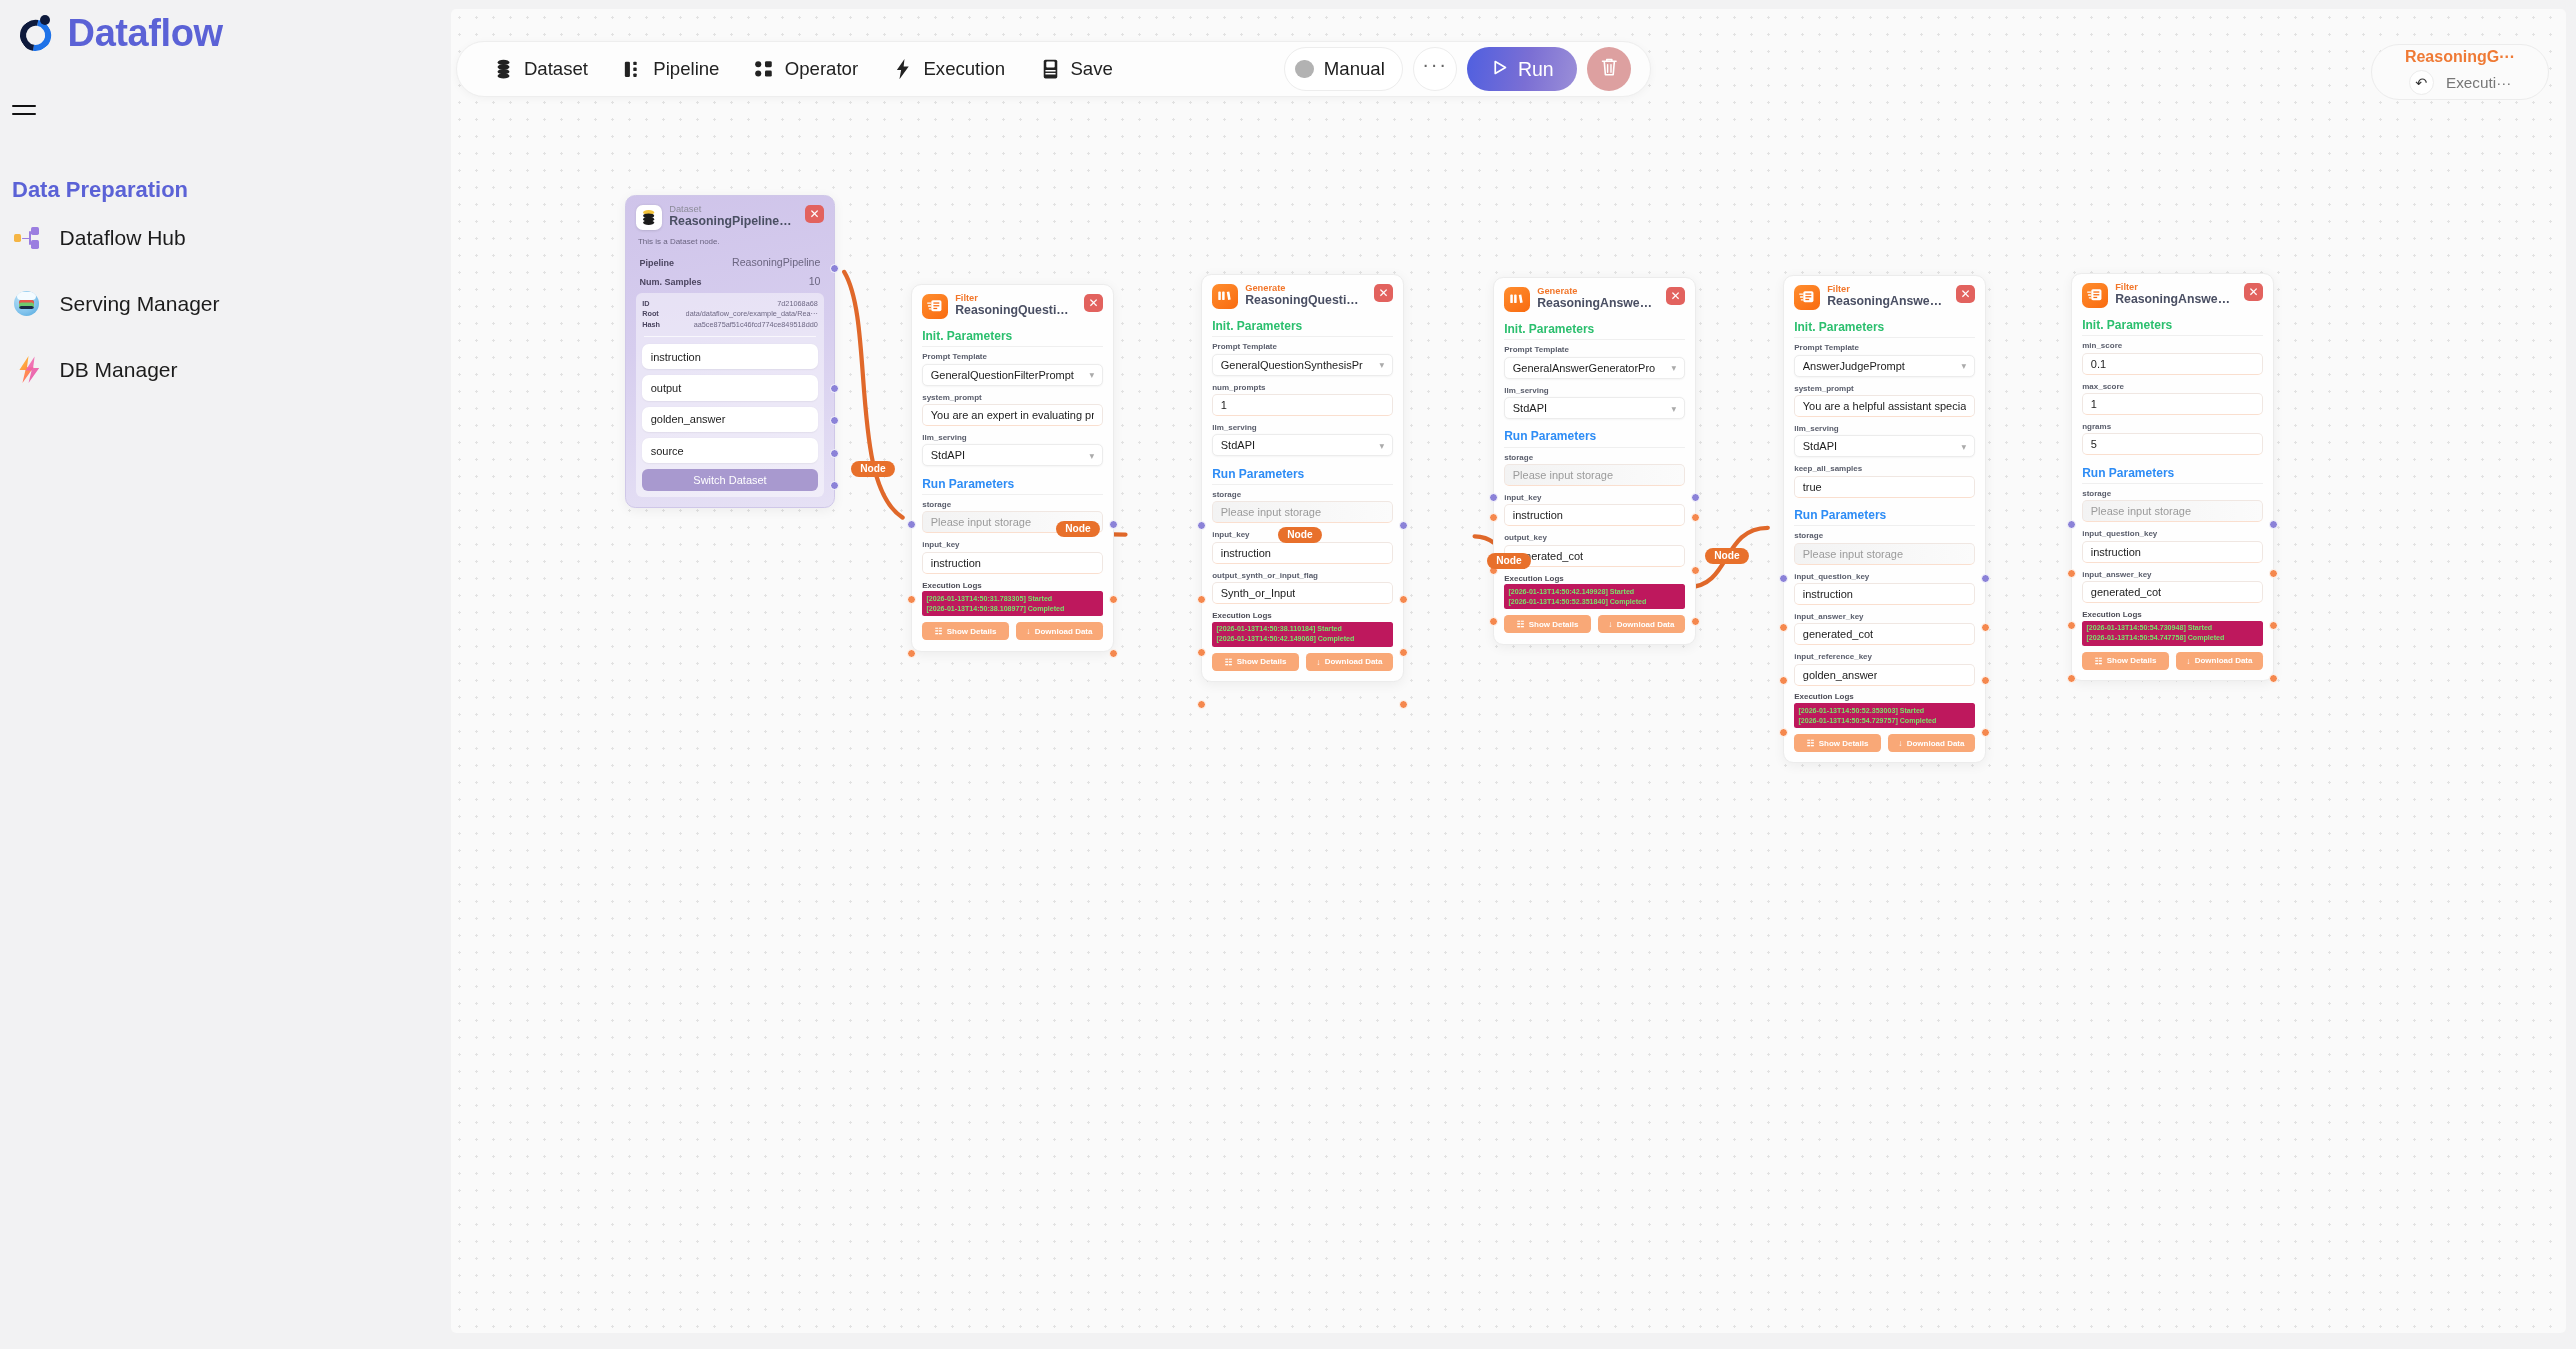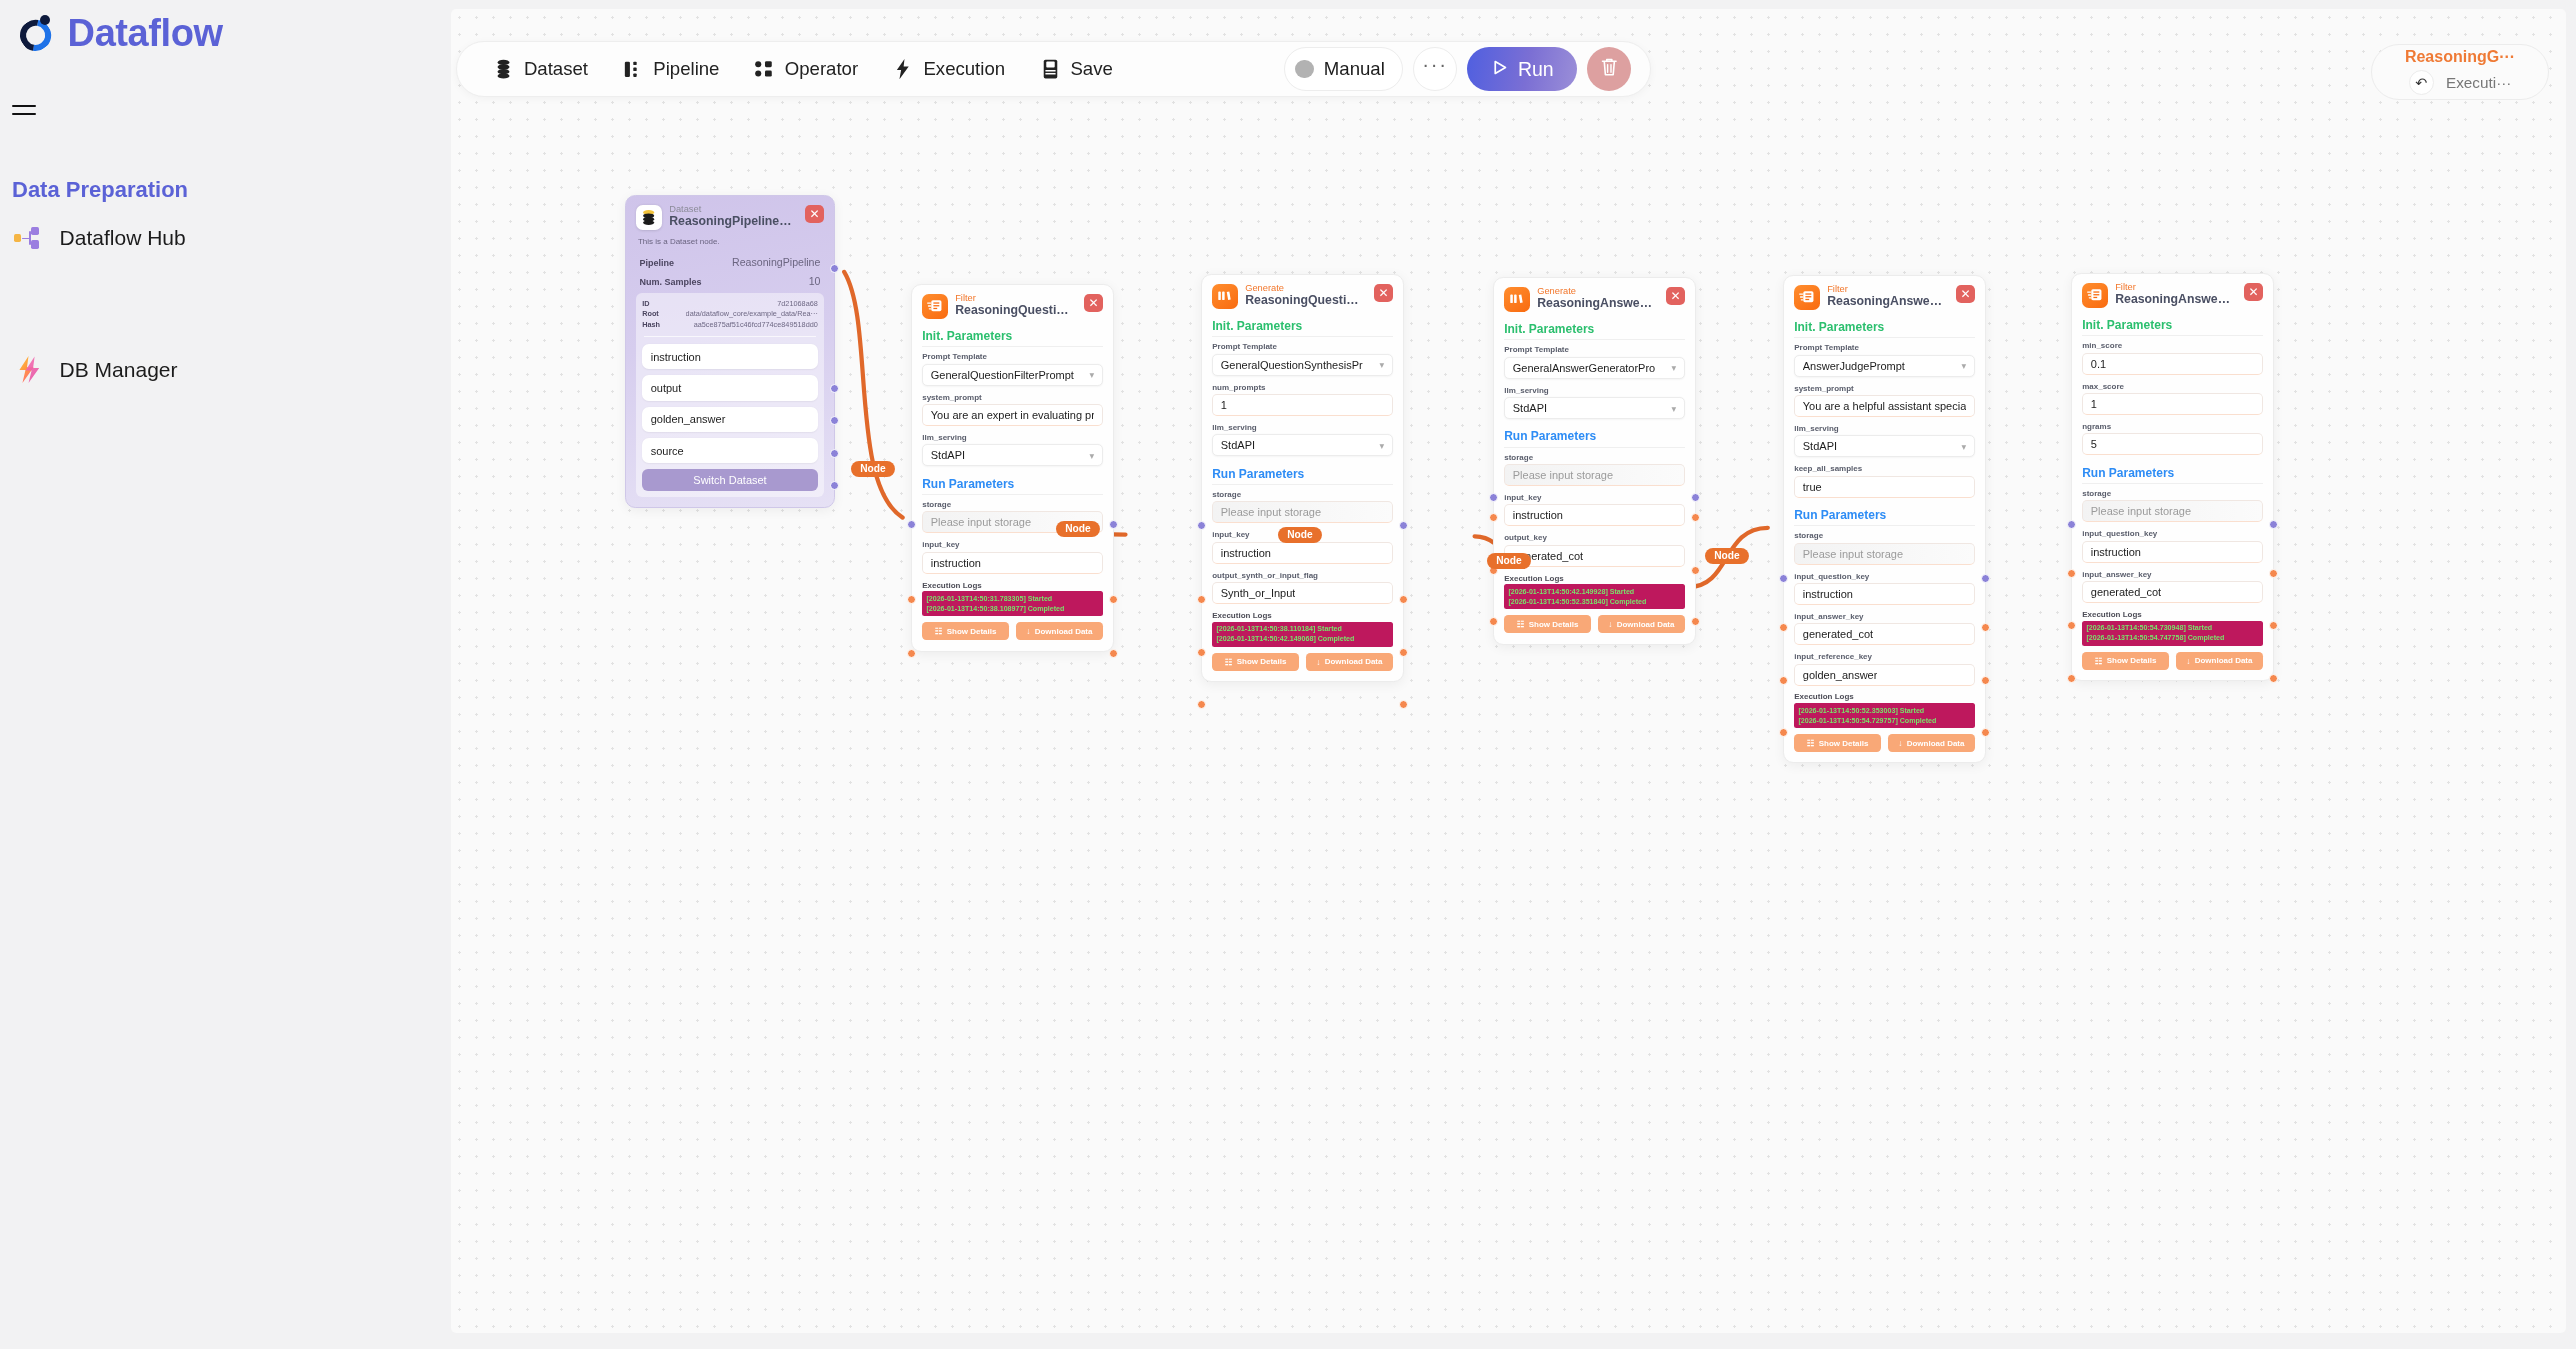--- a/index.html
+++ b/index.html
@@ -157,21 +157,21 @@
     border: 0.8px solid #cfc7e8;
   }
   .node-head { display:flex; align-items:flex-start; gap:7.6px; position:relative; }
   .node-ic {
     width: 25.4px; height: 25.4px; border-radius: 6.8px;
     display:flex; align-items:center; justify-content:center; flex:0 0 auto;
   }
   .node-ic.orange { background: linear-gradient(145deg,#ff8d2e,#f96b10); }
   .node-ic.white  { background:#fff; box-shadow: 0 0.8px 2.5px rgba(0,0,0,.12); }
   .node-titles { min-width:0; flex:1; }
-  .node-kind { font-size: 9.3px; color:#f2762a; font-weight:normal; line-height: 1.05; }
+  .node-kind { font-size: 9.3px; color:#f2762a; font-weight:bold; line-height: 1.05; }
   .node-kind.gray { color:#8b8b98; font-weight: normal; font-size: 9.3px; }
   .node-name {
     font-size: 12.3px; font-weight:bold; color:#4a4f63; line-height:1.15;
     white-space:nowrap; overflow:hidden; text-overflow:ellipsis;
   }
   .node-close {
     width: 18.6px; height:18.6px; border-radius:5.1px; background:#e2625e; color:#fff;
     display:flex; align-items:center;justify-content:center; font-size:12px; cursor:pointer;
     flex: 0 0 auto; margin-left: 3.4px;
   }
@@ -265,20 +265,26 @@
           <i class="sq-a"></i>
           <i class="ln"></i>
           <i class="ln2"></i>
           <i class="sq-b"></i>
           <i class="sq-c"></i>
         </span>
     </span>
     <span class="nav-label">Dataflow Hub</span>
   </div>
 
+  <div class="nav-item" id="nav-1">
+    <span class="nav-ic">
+        <span class="cloud-ic"></span>
+      </span>
+    <span class="nav-label">Serving Manager</span>
+  </div>
 
   <div class="nav-item" id="nav-2">
     <span class="nav-ic">
         <span class="bolt-ic">
           <span></span>
           <span class="b2"></span>
         </span>
       </span>
     <span class="nav-label">DB Manager</span>
   </div>

